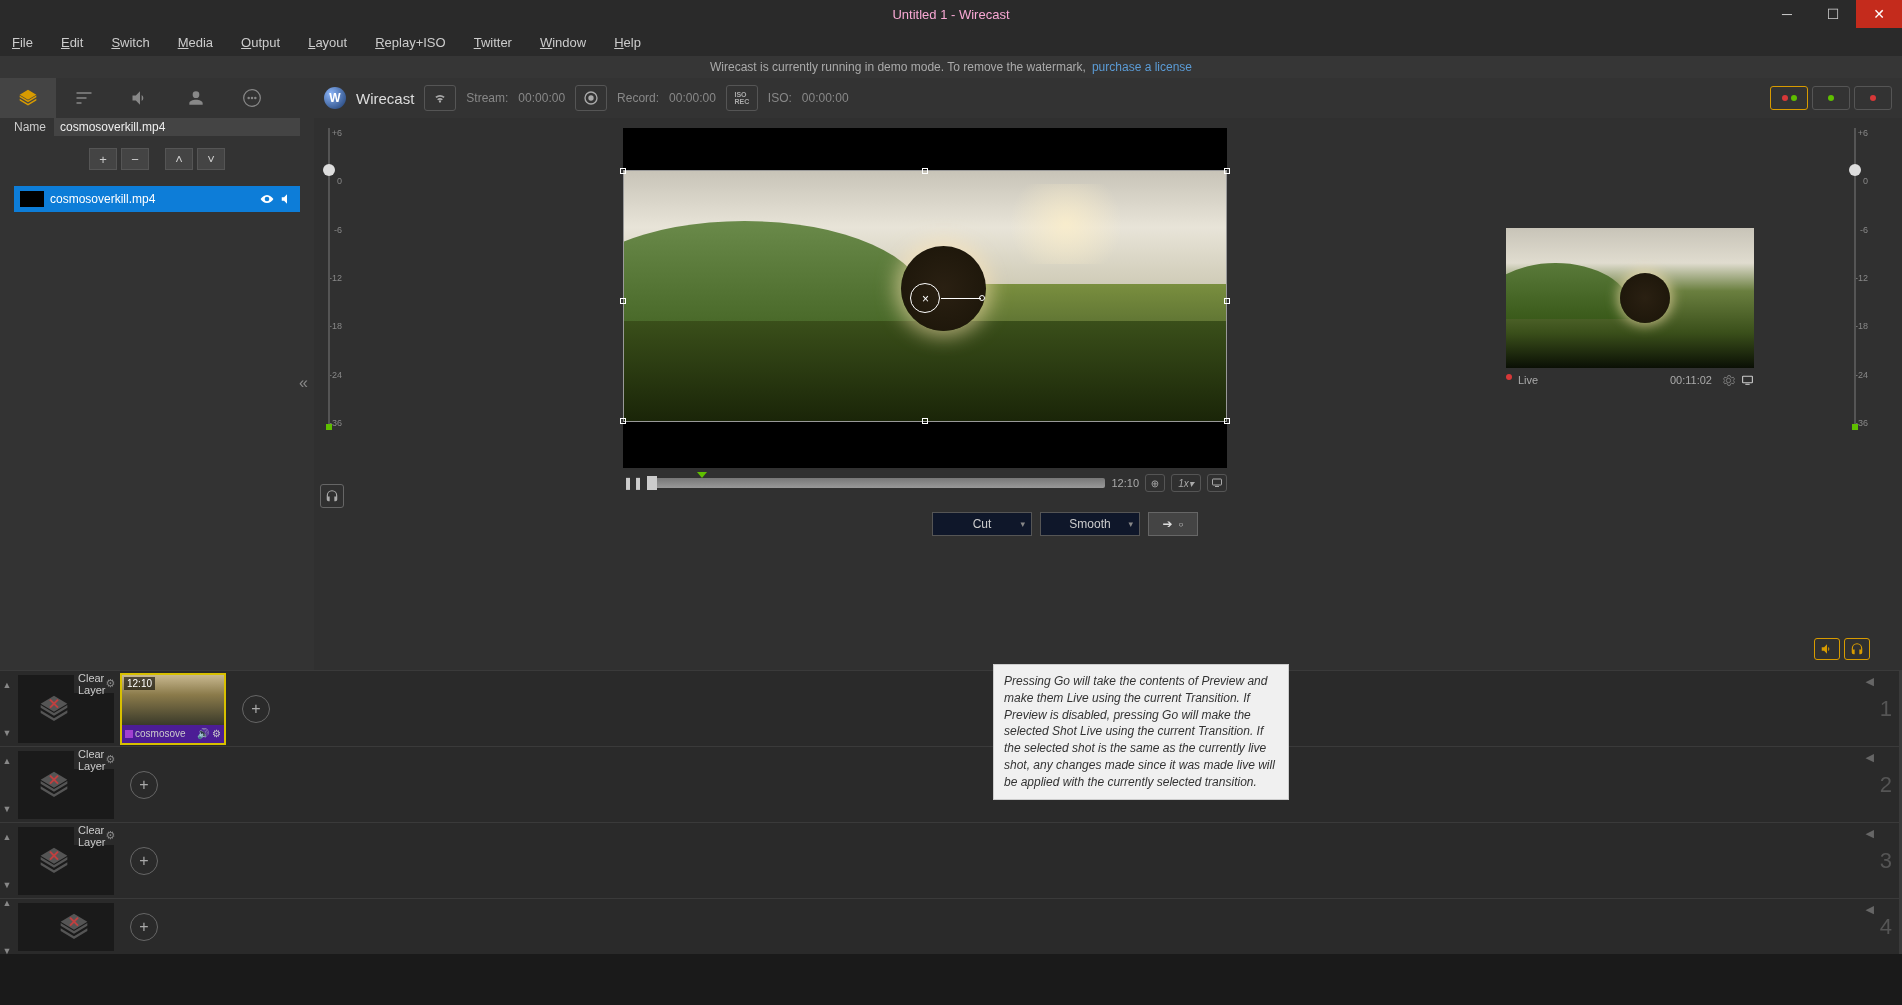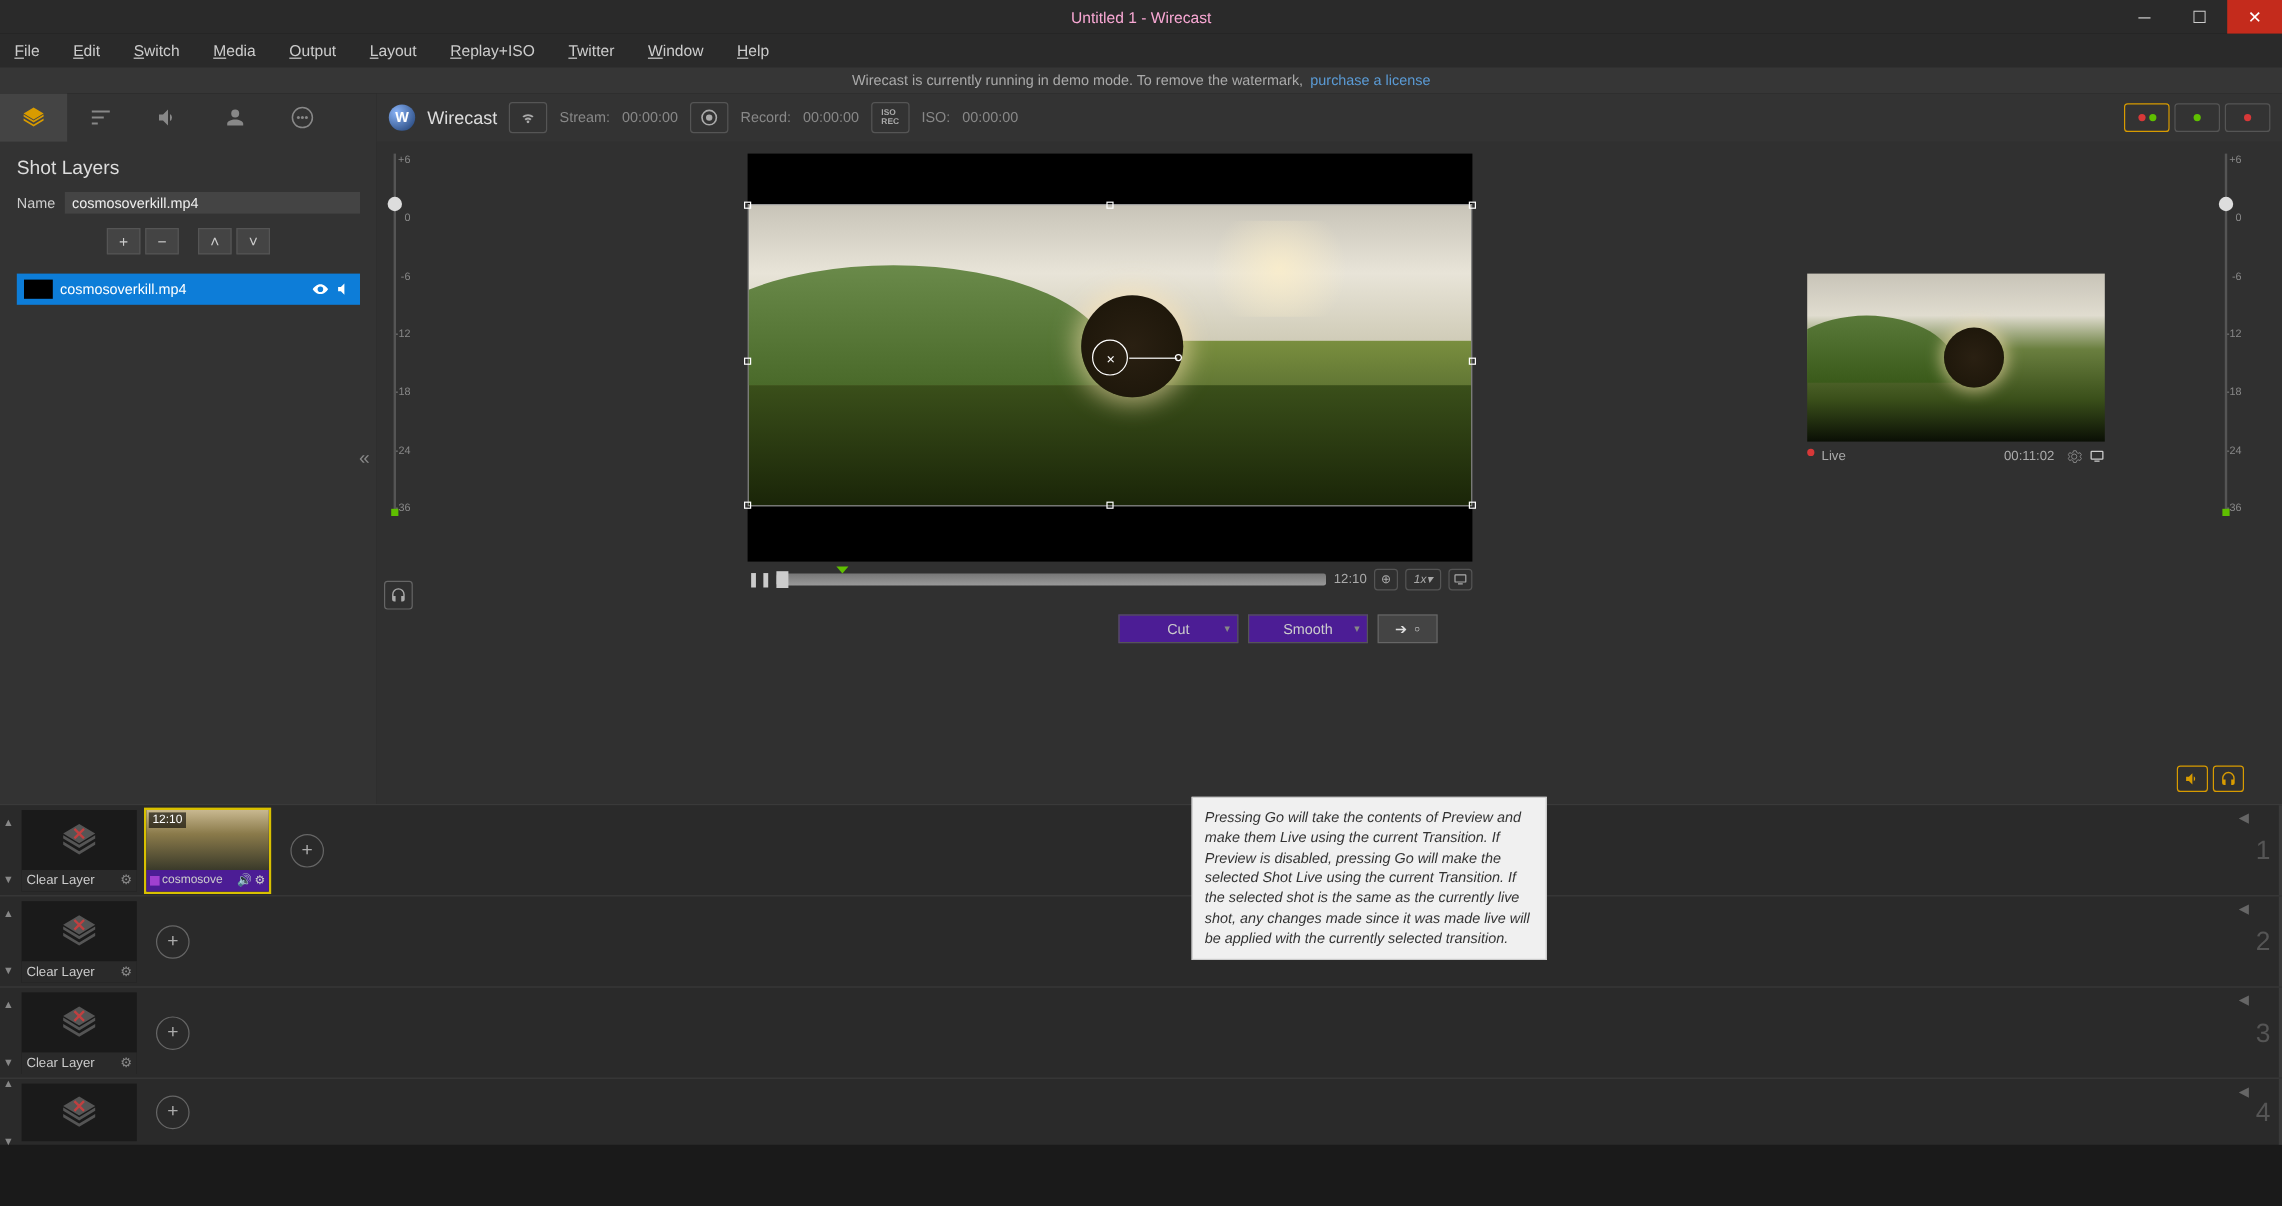--- a/index.html
+++ b/index.html
@@ -72,21 +72,21 @@
 
 .scrubber { width: 604px; height: 22px; display: flex; align-items: center; gap: 6px; margin-top: 4px; }
 .scrubber .play { width: 18px; color: #ccc; }
 .scrubber .track { flex: 1; height: 10px; background: linear-gradient(to bottom, #777, #999); position: relative; border-radius: 2px; }
 .scrubber .track .knob { position: absolute; left: 0; top: -2px; width: 10px; height: 14px; background: #ccc; }
 .scrubber .track .marker { position: absolute; left: 50px; top: -6px; width: 0; height: 0; border-left: 5px solid transparent; border-right: 5px solid transparent; border-top: 6px solid #5fbf00; }
 .scrubber .time { font-size: 11px; color: #aaa; }
 .scrubber .tiny-btn { width: 20px; height: 18px; border: 1px solid #555; border-radius: 3px; display: flex; align-items: center; justify-content: center; font-size: 10px; color: #aaa; }
 
 .transition-row { display: flex; gap: 8px; margin-top: 18px; justify-content: center; width: 100%; padding-left: 280px; }
-.trans-btn { width: 100px; height: 24px; border: 1px solid #555; background: #4c1d95; display: flex; align-items: center; justify-content: center; font-size: 12px; color: #ccc; position: relative; }
+.trans-btn { width: 100px; height: 24px; border: 1px solid #555; background: #0f172a; display: flex; align-items: center; justify-content: center; font-size: 12px; color: #ccc; position: relative; }
 .trans-btn .chev { position: absolute; right: 6px; font-size: 9px; color: #888; }
 .go-btn { width: 50px; height: 24px; border: 1px solid #666; background: #444; display: flex; align-items: center; justify-content: center; gap: 6px; color: #ddd; }
 
 .tooltip { position: absolute; left: 993px; top: 664px; width: 296px; background: #f0f0f0; color: #333; font-size: 12px; padding: 8px 10px; line-height: 1.4; z-index: 100; border: 1px solid #ccc; font-style: italic; }
 
 
 .live-col { width: 380px; display: flex; flex-direction: column; padding-top: 100px; align-items: flex-start; position: relative; }
 .live-thumb { width: 248px; height: 140px; background: linear-gradient(to bottom, #c8c4b8 0%, #e0dccf 25%, #6a7f3f 45%, #3a4f1a 75%, #0a0f05 100%); position: relative; overflow: hidden; }
 .live-thumb .ball2 { position: absolute; left: 46%; top: 32%; width: 50px; height: 50px; border-radius: 50%; background: radial-gradient(circle, #2a2012, #1a1408); box-shadow: 0 0 12px 3px rgba(255,230,180,0.6); }
 .live-thumb .hill2 { position: absolute; left: -10%; right: 50%; top: 25%; height: 40%; background: linear-gradient(to bottom, #5a7a3a, #3a5a1a); border-radius: 50% 50% 0 0 / 80% 80% 0 0; }
@@ -94,21 +94,21 @@
 .live-status .rec { width: 6px; height: 6px; border-radius: 50%; background: #d73838; margin-right: 6px; }
 .live-status .time2 { margin-left: auto; margin-right: 10px; }
 .live-meter { position: absolute; right: 16px; top: 0; width: 30px; }
 .live-hp-row { position: absolute; right: 16px; bottom: 10px; display: flex; gap: 4px; }
 .live-hp-row .btn { width: 26px; height: 22px; border: 1px solid #d89b00; border-radius: 3px; display: flex; align-items: center; justify-content: center; color: #d89b00; }
 
 
 .layers-area { background: #2a2a2a; }
 .layer-row { height: 76px; border-top: 1px solid #3a3a3a; display: flex; align-items: center; position: relative; }
 .layer-arrows { width: 14px; display: flex; flex-direction: column; align-items: center; gap: 38px; color: #888; font-size: 9px; }
-.clear-tile { width: 96px; height: 68px; background: #1a1a1a; margin-left: 4px; display: flex; flex-direction: column; position: relative; }
+.clear-tile { width: 96px; height: 68px; background: #1a1a1a; margin-left: 4px; display: flex; flex-direction: row; position: relative; padding-left: 16px; }
 .clear-tile .icon-area { flex: 1; display: flex; align-items: center; justify-content: center; }
 .clear-tile .label-row { height: 18px; background: #2a2a2a; display: flex; align-items: center; padding: 0 4px; font-size: 11px; color: #ccc; }
 .clear-tile .gear { margin-left: auto; color: #888; }
 .shot-tile { width: 106px; height: 72px; background: #1a1a1a; margin-left: 6px; border: 2px solid #d8c000; display: flex; flex-direction: column; position: relative; }
 .shot-tile .time-badge { position: absolute; top: 2px; left: 2px; font-size: 10px; background: rgba(0,0,0,0.6); color: #fff; padding: 1px 3px; }
 .shot-tile .thumb-img { flex: 1; background: linear-gradient(to bottom, #c8b890 0%, #8a7a4a 40%, #3a3a2a 100%); }
 .shot-tile .label-row { height: 18px; background: #4c1d95; display: flex; align-items: center; padding: 0 3px; font-size: 10px; color: #ccc; gap: 2px; }
 .shot-tile .sq { width: 8px; height: 8px; background: #a040d0; }
 .add-btn { width: 28px; height: 28px; border: 1px solid #666; border-radius: 50%; margin-left: 16px; display: flex; align-items: center; justify-content: center; color: #aaa; font-size: 16px; }
 .layer-num { position: absolute; right: 10px; font-size: 22px; color: #555; }
@@ -173,21 +173,20 @@
       </div>
       <div class="left-tab">
         <svg viewBox="0 0 24 24">
             <circle cx="12" cy="12" r="10" fill="none" stroke="currentColor" stroke-width="1.5"></circle>
             <circle cx="8" cy="12" r="1.5"></circle>
             <circle cx="12" cy="12" r="1.5"></circle>
             <circle cx="16" cy="12" r="1.5"></circle>
           </svg>
       </div>
     </div>
-    <div class="panel-title">Shot Layers</div>
     <div class="name-row">
       <label>Name</label>
       <input value="cosmosoverkill.mp4" style="">
     </div>
     <div class="btn-row">
       <div class="small-btn">+</div>
       <div class="small-btn">−</div>
       <div style="width:8px"></div>
       <div class="small-btn">˄</div>
       <div class="small-btn">˅</div>

